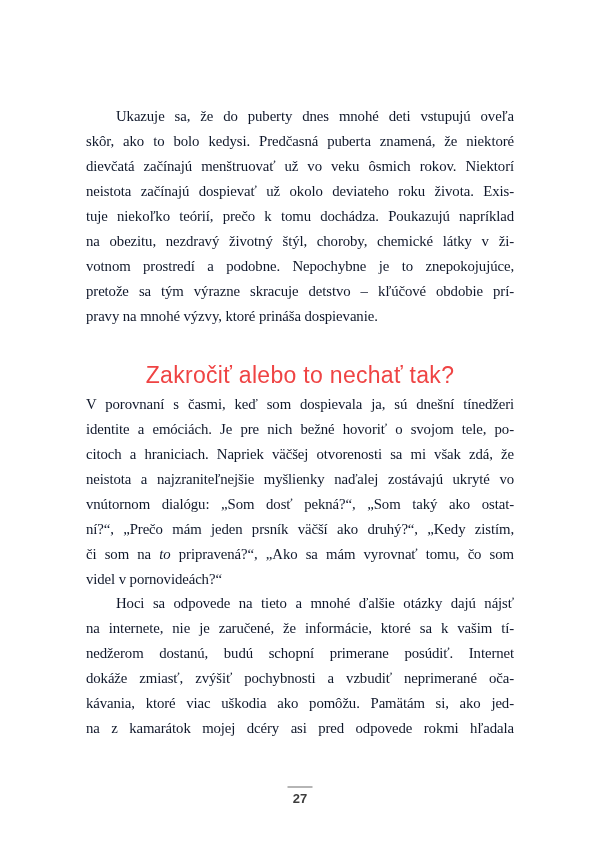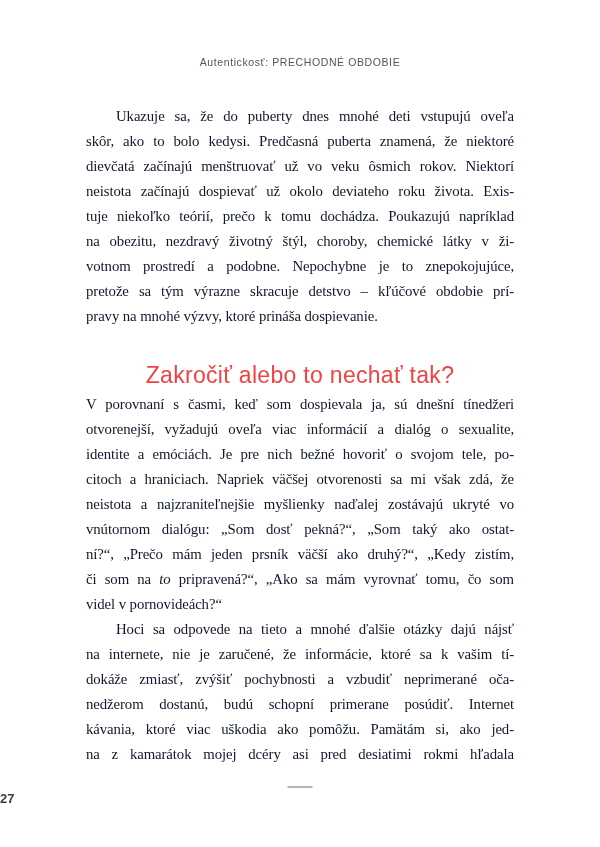--- a/index.html
+++ b/index.html
@@ -45,76 +45,75 @@
     text-align: justify;
     text-align-last: justify;
     overflow: hidden;
     white-space: normal;
   }
   .para .line:last-child { text-align-last: left; }
   .para.justify-last .line:last-child { text-align-last: justify; }
   .para.indent .line:first-child { text-indent: 30px; }
   .para-1 { top: 104px; }
   .para-2 { top: 392px; }
-  .para-3 { top: 617px; }
+  .para-3 { top: 591px; }
   .footer-rule {
     position: absolute;
     top: 786px; left: 50%;
     transform: translateX(-50%);
     width: 25px; height: 2px;
     background: #b5b5b5;
   }
   .page-number {
     position: absolute;
     top: 791px; left: 0; right: 0;
+    text-align: center;
     font-family: "Liberation Sans", sans-serif;
     font-size: 13px;
     font-weight: 700;
     color: #3d3d3d;
   }
 </style>
 </head>
 <body>
 
 <div class="page">
 
-  <div class="running-header">Autentickosť: PRECHODNÉ OBDOBIE</div>
 
   <div class="para para-1 indent">
       <div class="line">Ukazuje sa, že do puberty dnes mnohé deti vstupujú oveľa</div>
       <div class="line">skôr, ako to bolo kedysi. Predčasná puberta znamená, že niektoré</div>
       <div class="line">dievčatá začínajú menštruovať už vo veku ôsmich rokov. Niektorí</div>
       <div class="line">neistota začínajú dospievať už okolo deviateho roku života. Exis-</div>
       <div class="line">tuje niekoľko teórií, prečo k tomu dochádza. Poukazujú napríklad</div>
       <div class="line">na obezitu, nezdravý životný štýl, choroby, chemické látky v ži-</div>
       <div class="line">votnom prostredí a podobne. Nepochybne je to znepokojujúce,</div>
       <div class="line">pretože sa tým výrazne skracuje detstvo – kľúčové obdobie prí-</div>
       <div class="line">pravy na mnohé výzvy, ktoré prináša dospievanie.</div>
     </div>
 
   <h2 class="section-heading">Zakročiť alebo to nechať tak?</h2>
 
   <div class="para para-2">
       <div class="line">V porovnaní s časmi, keď som dospievala ja, sú dnešní tínedžeri</div>
-      <div class="line">otvorenejší, vyžadujú oveľa viac informácií a dialóg o sexualite,</div>
       <div class="line">identite a emóciách. Je pre nich bežné hovoriť o svojom tele, po-</div>
       <div class="line">citoch a hraniciach. Napriek väčšej otvorenosti sa mi však zdá, že</div>
       <div class="line">neistota a najzraniteľnejšie myšlienky naďalej zostávajú ukryté vo</div>
       <div class="line">vnútornom dialógu: „Som dosť pekná?“, „Som taký ako ostat-</div>
       <div class="line">ní?“, „Prečo mám jeden prsník väčší ako druhý?“, „Kedy zistím,</div>
       <div class="line">či som na <i>to</i> pripravená?“, „Ako sa mám vyrovnať tomu, čo som</div>
       <div class="line">videl v pornovideách?“</div>
     </div>
 
   <div class="para para-3 indent justify-last">
       <div class="line">Hoci sa odpovede na tieto a mnohé ďalšie otázky dajú nájsť</div>
       <div class="line">na internete, nie je zaručené, že informácie, ktoré sa k vašim tí-</div>
+      <div class="line">nedžerom dostanú, budú schopní primerane posúdiť. Internet</div>
       <div class="line">dokáže zmiasť, zvýšiť pochybnosti a vzbudiť neprimerané oča-</div>
-      <div class="line">nedžerom dostanú, budú schopní primerane posúdiť. Internet</div>
       <div class="line">kávania, ktoré viac uškodia ako pomôžu. Pamätám si, ako jed-</div>
-      <div class="line">na z kamarátok mojej dcéry asi pred desiatimi rokmi hľadala</div>
+      <div class="line">na z kamarátok mojej dcéry asi pred odpovede rokmi hľadala</div>
     </div>
 
   <div class="footer-rule"></div>
 
   <div class="page-number">27</div>
 
 </div>
 
 </body></html>

